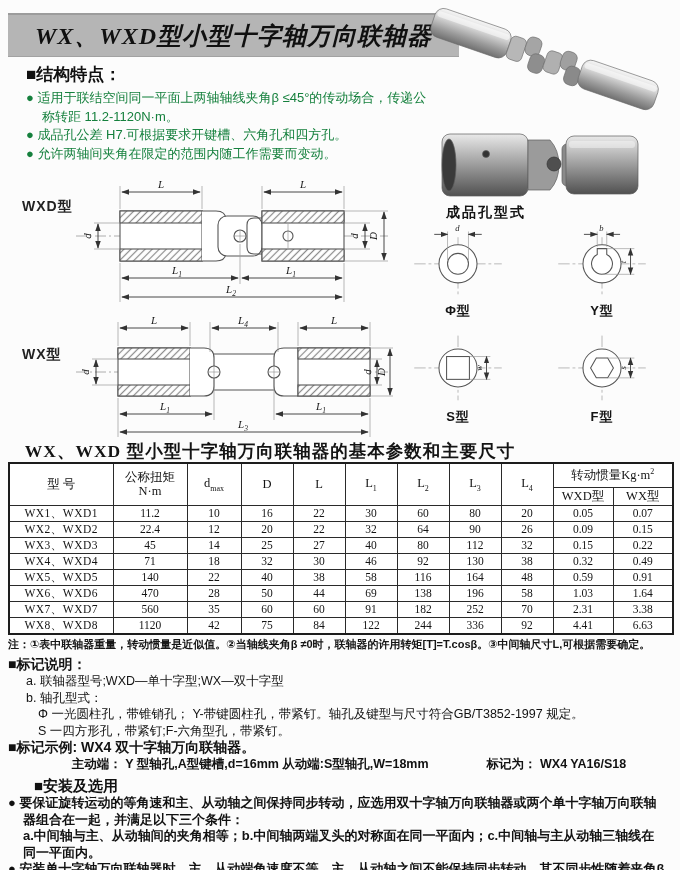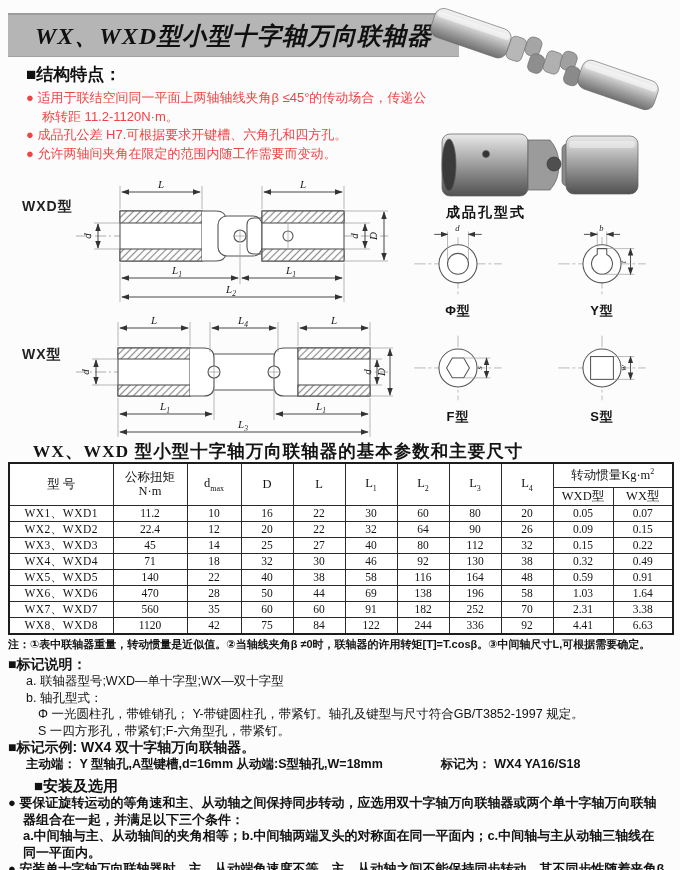--- a/index.html
+++ b/index.html
@@ -8,46 +8,46 @@
   .abs{position:absolute;}
   
   .title-bar{left:8px;top:13px;width:451px;height:41px;background:#b5b5b5;
     border-top:2px solid #9c9c9c;border-bottom:1px solid #a2a2a2;
     display:flex;align-items:center;justify-content:center;}
   .title-bar span{font-family:"Liberation Serif","DejaVu Serif",serif;font-style:italic;
     font-weight:bold;font-size:24px;letter-spacing:1px;color:#101010;}
   
   .features{left:26px;top:59px;width:406px;}
   .features h2{margin:4px 0 3px 0;font-size:17px;font-weight:bold;color:#111;}
-  .feat{font-size:13px;line-height:1.44;padding-left:16px;text-indent:-16px;color:#ef4444;}
+  .feat{font-size:13px;line-height:1.44;padding-left:16px;text-indent:-16px;color:#15803d;}
   
   .dwg-label{font-size:14px;font-weight:bold;color:#222;letter-spacing:1px;}
   
   .holes-heading{left:446px;top:204px;font-size:14px;font-weight:bold;letter-spacing:2px;}
   .holes{left:386px;top:222px;width:288px;display:grid;grid-template-columns:1fr 1fr;row-gap:8px;}
   .hole{text-align:center;}
   .hole .hlabel{font-size:13px;font-weight:bold;margin-top:-2px;letter-spacing:1px;}
   
-  .tbl-title{left:8px;top:439px;width:540px;text-align:center;
+  .tbl-title{left:0;top:439px;width:540px;text-align:center;
     font-family:"Liberation Serif","DejaVu Serif",serif;font-weight:bold;font-size:17.5px;letter-spacing:1px;}
   table.params{border-collapse:collapse;table-layout:fixed;width:664px;
     font-family:"Liberation Serif","DejaVu Serif",serif;border:2px solid #1c1c1c;background:#fff;}
   table.params th,table.params td{border:1px solid #2a2a2a;text-align:center;padding:0;font-weight:normal;}
   table.params thead th{font-size:12.5px;line-height:1.15;}
   table.params td{font-size:11.5px;height:15px;line-height:15px;}
   table.params td.c-model{letter-spacing:0.5px;}
   sub.sm{font-size:8px;}
   sup.sm{font-size:8px;}
   .note{left:8px;top:637px;width:666px;font-size:11px;font-weight:bold;color:#161616;}
   
   .marking{left:8px;top:656px;width:664px;font-size:12.5px;line-height:16.5px;color:#121212;}
   .marking .mh{font-size:14px;font-weight:bold;line-height:17px;}
   .marking .ind1{padding-left:18px;}
   .marking .ind2{padding-left:30px;}
-  .ex-row{display:flex;padding-left:18px;gap:58px;font-weight:bold;}
+  .ex-row{display:flex;padding-left:18px;gap:58px;font-weight:bold;justify-content:center;}
   
   .install{left:8px;top:777px;width:658px;font-size:13px;line-height:16.5px;color:#111;}
   .install .mh{font-size:15px;font-weight:bold;line-height:18px;margin-left:26px;}
   .install .blt{padding-left:15px;text-indent:-15px;font-weight:bold;}
   .install .sub{padding-left:15px;font-weight:bold;}
   
   svg text{font-family:"Liberation Serif","DejaVu Serif",serif;}
   .dimtxt{font-size:11px;font-style:italic;fill:#222;}
   .dimtxt-sm{font-size:9px;font-style:italic;fill:#222;}
 </style>
@@ -206,40 +206,40 @@
       <line x1="80" y1="28" x2="80" y2="55" stroke="#333" stroke-width="0.9" marker-start="url(#ar)" marker-end="url(#ar)"></line>
       <text class="dimtxt-sm" transform="rotate(-90 75 42)" x="75" y="42" text-anchor="middle">t</text>
     </svg>
     <div class="hlabel">Y型</div>
   </div>
   <div class="hole">
     <svg width="100" height="78" viewBox="0 0 100 82">
       <line x1="4" y1="42" x2="96" y2="42" stroke="#999" stroke-width="0.7" stroke-dasharray="12 3 3 3"></line>
       <line x1="50" y1="8" x2="50" y2="76" stroke="#999" stroke-width="0.7" stroke-dasharray="12 3 3 3"></line>
       <circle cx="50" cy="42" r="20" fill="#fff" stroke="#555" stroke-width="1.1"></circle>
+      <rect x="38" y="30" width="24" height="24" fill="#fff" stroke="#555" stroke-width="1.1"></rect>
+      <line x1="62" y1="30" x2="84" y2="30" stroke="#999" stroke-width="0.7"></line>
+      <line x1="62" y1="54" x2="84" y2="54" stroke="#999" stroke-width="0.7"></line>
+      <line x1="80" y1="30" x2="80" y2="54" stroke="#333" stroke-width="0.9" marker-start="url(#ar)" marker-end="url(#ar)"></line>
+      <text class="dimtxt-sm" transform="rotate(-90 75 42)" x="75" y="42" text-anchor="middle">w</text>
+    </svg>
+    <div class="hlabel">S型</div>
+  </div>
+  <div class="hole">
+    <svg width="100" height="78" viewBox="0 0 100 82">
+      <line x1="4" y1="42" x2="96" y2="42" stroke="#999" stroke-width="0.7" stroke-dasharray="12 3 3 3"></line>
+      <line x1="50" y1="8" x2="50" y2="76" stroke="#999" stroke-width="0.7" stroke-dasharray="12 3 3 3"></line>
+      <circle cx="50" cy="42" r="20" fill="#fff" stroke="#555" stroke-width="1.1"></circle>
       <polygon points="62,42 56,31.6 44,31.6 38,42 44,52.4 56,52.4" fill="#fff" stroke="#555" stroke-width="1.1"></polygon>
       <line x1="56" y1="31.6" x2="84" y2="31.6" stroke="#999" stroke-width="0.7"></line>
       <line x1="56" y1="52.4" x2="84" y2="52.4" stroke="#999" stroke-width="0.7"></line>
       <line x1="80" y1="31.6" x2="80" y2="52.4" stroke="#333" stroke-width="0.9" marker-start="url(#ar)" marker-end="url(#ar)"></line>
       <text class="dimtxt-sm" transform="rotate(-90 75 42)" x="75" y="42" text-anchor="middle">s</text>
     </svg>
     <div class="hlabel">F型</div>
-  </div>
-  <div class="hole">
-    <svg width="100" height="78" viewBox="0 0 100 82">
-      <line x1="4" y1="42" x2="96" y2="42" stroke="#999" stroke-width="0.7" stroke-dasharray="12 3 3 3"></line>
-      <line x1="50" y1="8" x2="50" y2="76" stroke="#999" stroke-width="0.7" stroke-dasharray="12 3 3 3"></line>
-      <circle cx="50" cy="42" r="20" fill="#fff" stroke="#555" stroke-width="1.1"></circle>
-      <rect x="38" y="30" width="24" height="24" fill="#fff" stroke="#555" stroke-width="1.1"></rect>
-      <line x1="62" y1="30" x2="84" y2="30" stroke="#999" stroke-width="0.7"></line>
-      <line x1="62" y1="54" x2="84" y2="54" stroke="#999" stroke-width="0.7"></line>
-      <line x1="80" y1="30" x2="80" y2="54" stroke="#333" stroke-width="0.9" marker-start="url(#ar)" marker-end="url(#ar)"></line>
-      <text class="dimtxt-sm" transform="rotate(-90 75 42)" x="75" y="42" text-anchor="middle">w</text>
-    </svg>
-    <div class="hlabel">S型</div>
   </div>
 </div>
 
 <div class="abs dwg-label" style="left:22px;top:346px">WX型</div>
 
 <svg class="abs" style="left:48px;top:308px" width="345" height="132" viewBox="0 0 345 132">
   <line x1="28" y1="64" x2="340" y2="64" stroke="#999" stroke-width="0.8" stroke-dasharray="11 3 2 3"></line>
   <g stroke="#555" stroke-width="1.1" fill="none">
     <rect x="70" y="40" width="72" height="48" fill="#fff"></rect>
     <rect x="70" y="40" width="72" height="11" fill="url(#hat)"></rect>

